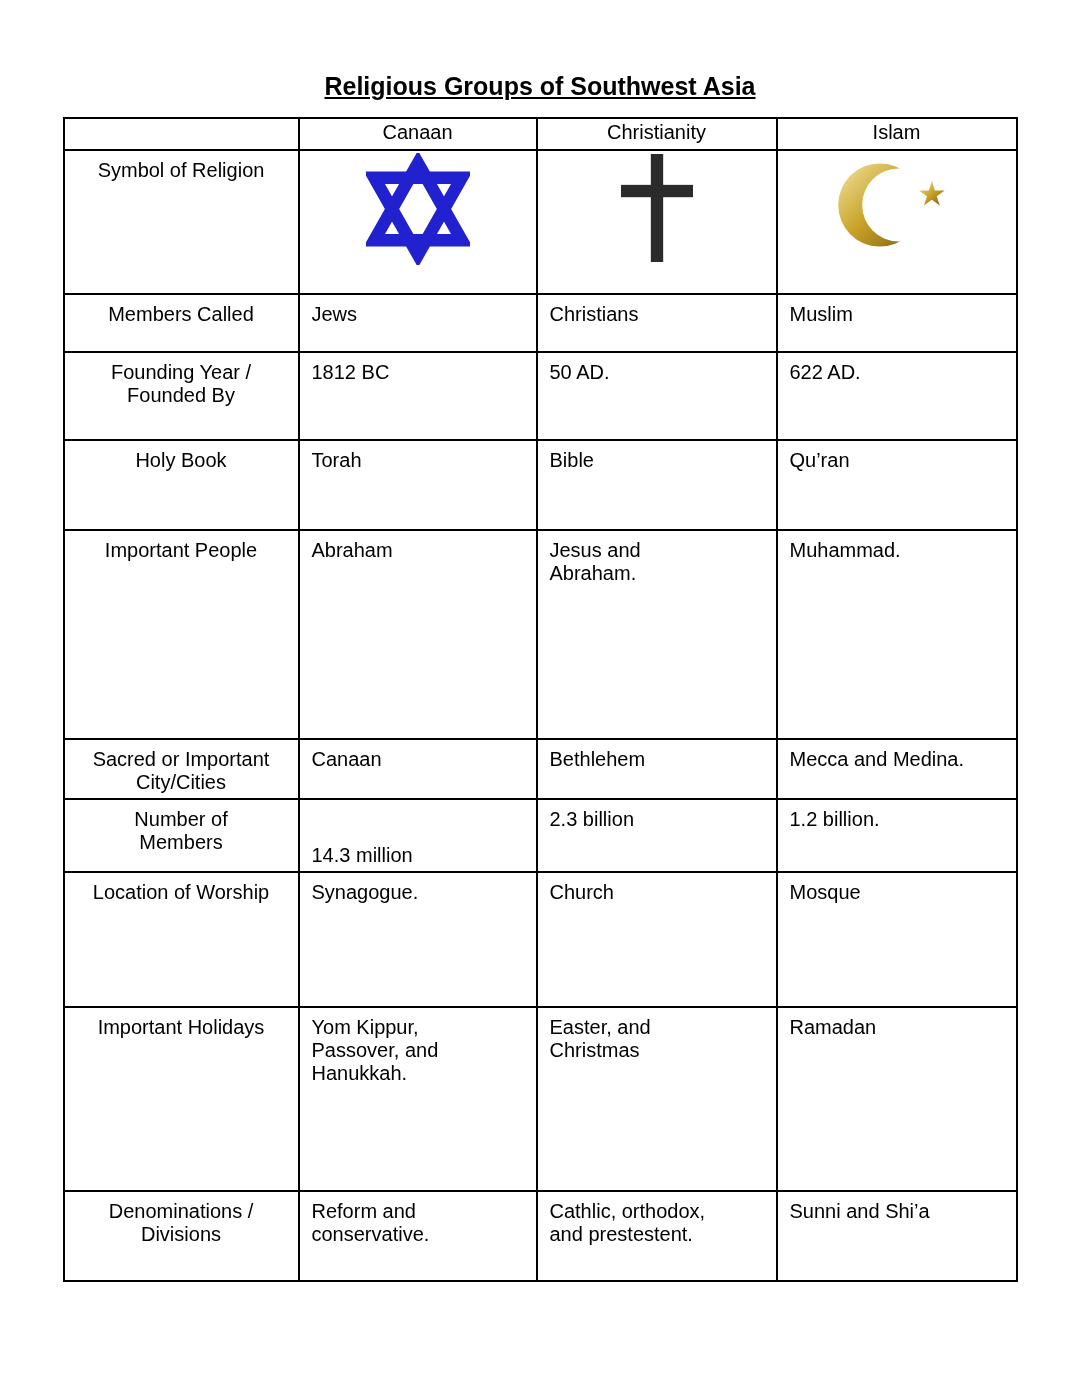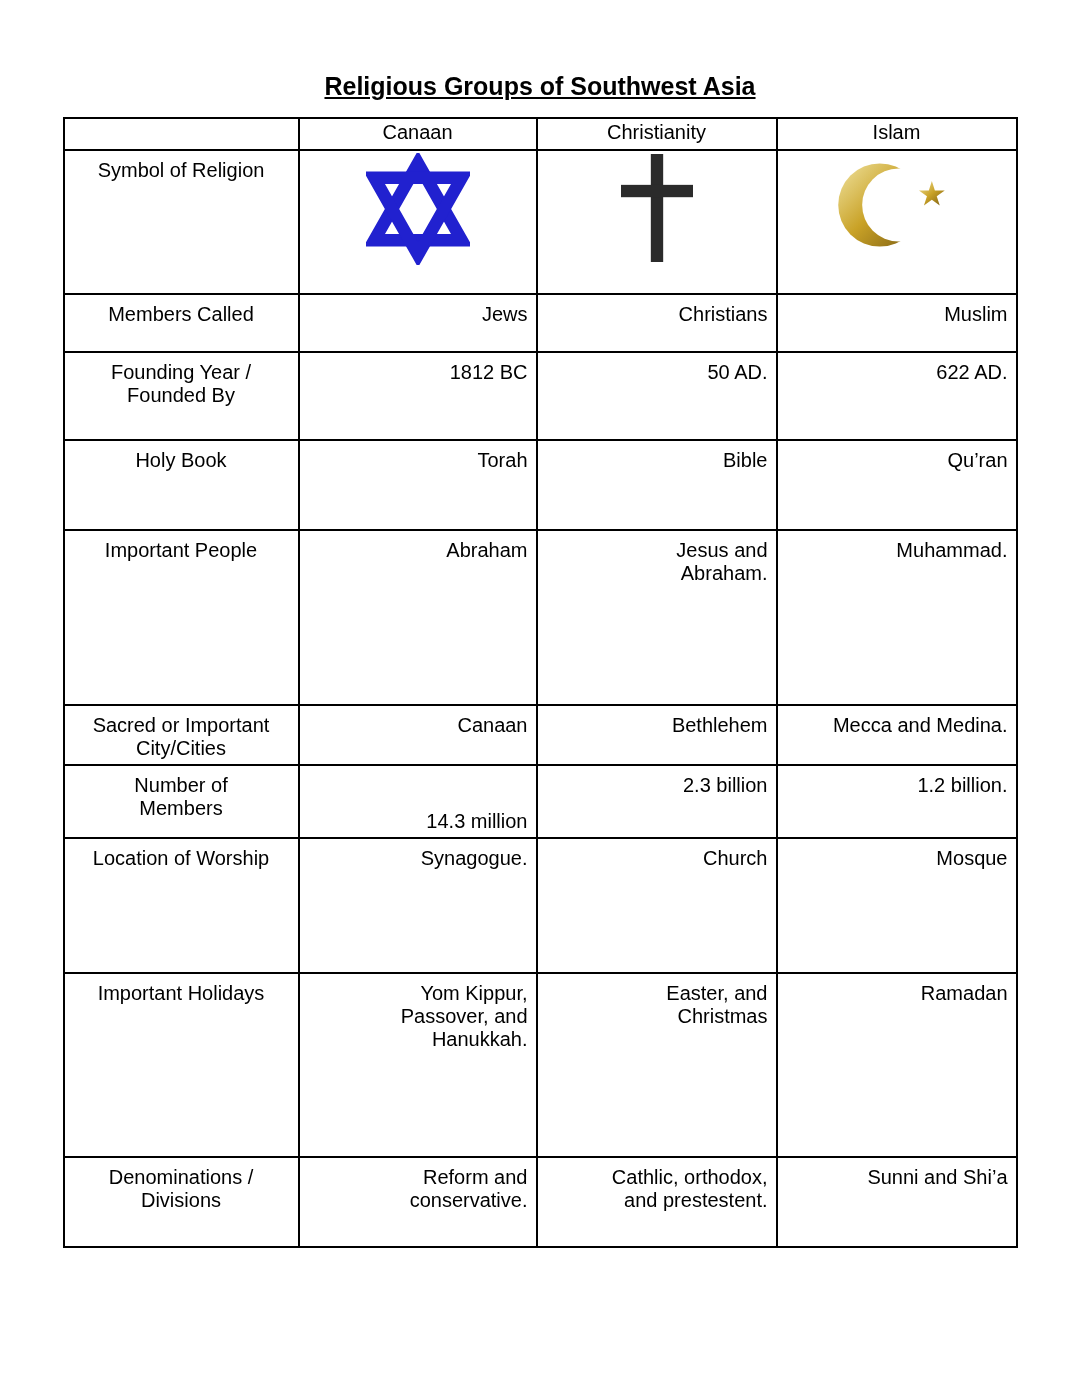--- a/index.html
+++ b/index.html
@@ -40,38 +40,38 @@
     text-align: center;
     padding: 2px 4px;
     vertical-align: middle;
   }
   td.label-cell {
     text-align: center;
     padding: 8px 6px 4px 6px;
     white-space: pre-line;
   }
   td.value-cell {
-    text-align: right;
+    text-align: left;
     padding: 8px 8px 4px 12px;
     white-space: pre-line;
   }
   td.symbol-cell {
     text-align: center;
     vertical-align: middle;
     padding: 2px;
   }
   td.pad-down {
     padding-top: 44px;
   }
   tr.r-header   { height: 32px; }
   tr.r-symbols  { height: 144px; }
   tr.r-members  { height: 58px; }
   tr.r-founding { height: 88px; }
   tr.r-holybook { height: 90px; }
-  tr.r-people   { height: 175px; margin-top: 37px; }
+  tr.r-people   { height: 209px; margin-top: 37px; }
   tr.r-city     { height: 60px; }
   tr.r-number   { height: 64px; }
   tr.r-worship  { height: 135px; }
   tr.r-holidays { height: 184px; }
   tr.r-denoms   { height: 90px; }
   .icon { display: inline-block; }
 </style>
 </head>
 <body>
 

